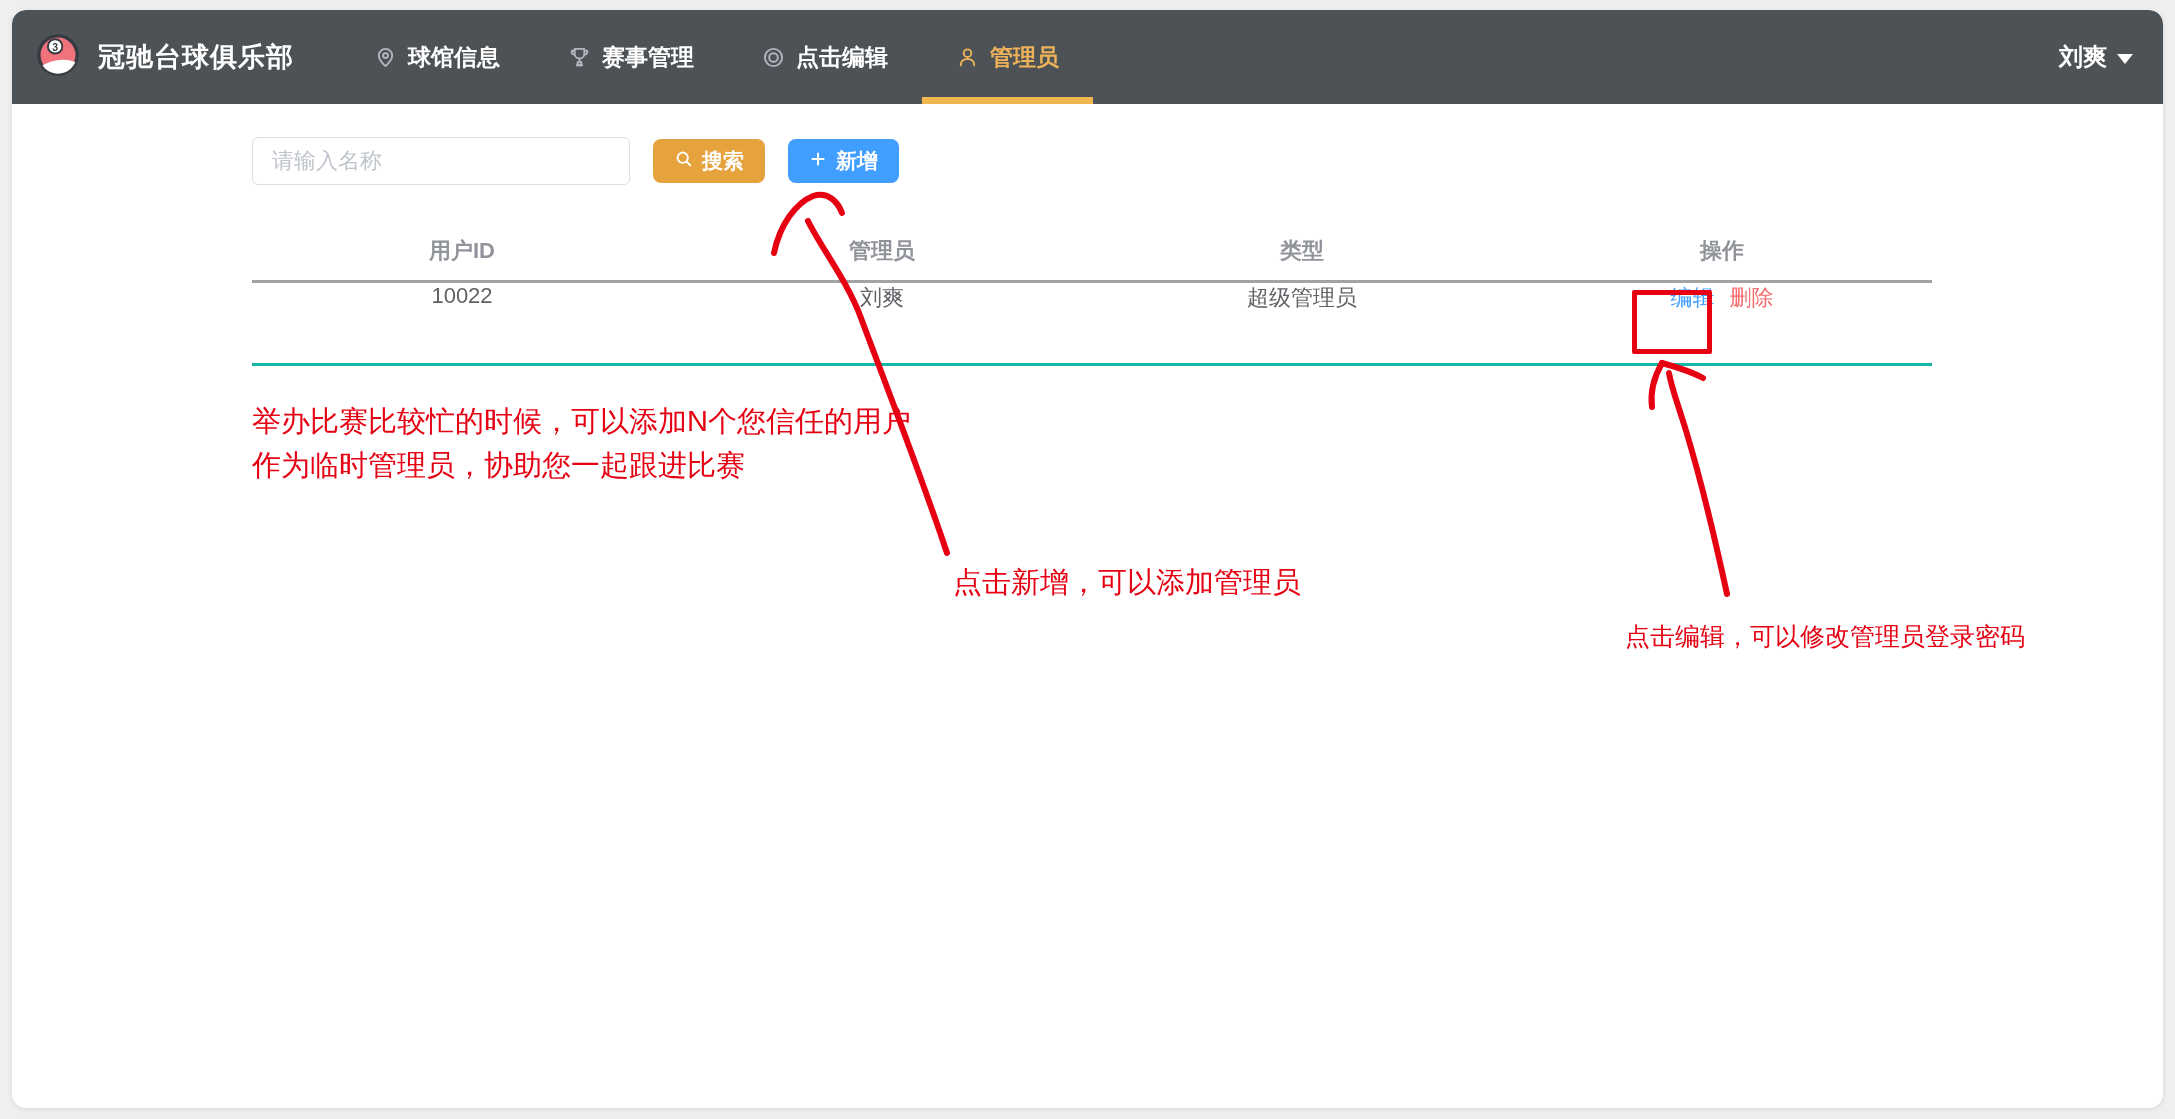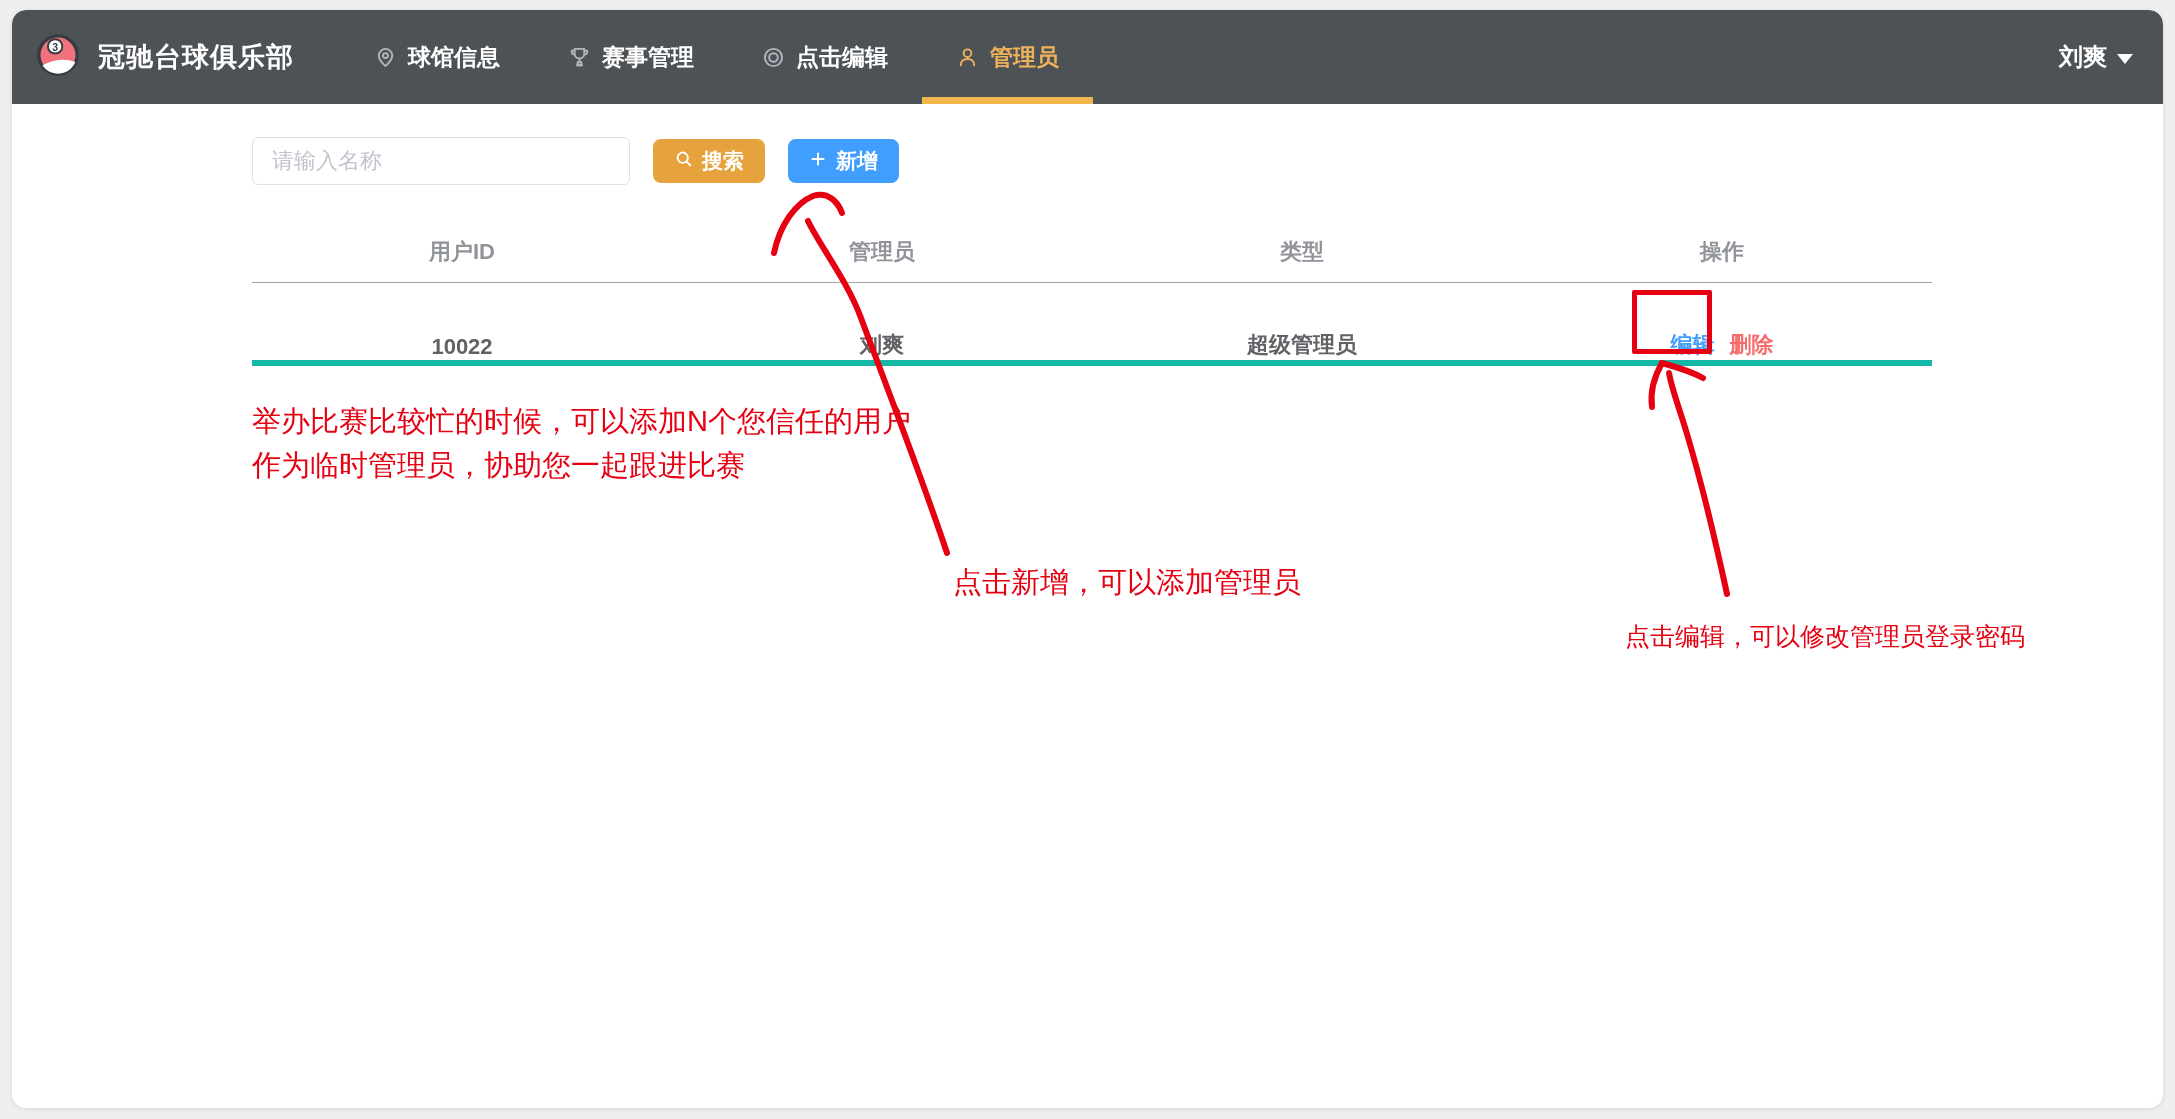--- a/index.html
+++ b/index.html
@@ -85,22 +85,22 @@
     cursor: pointer;
     font-family: "Liberation Sans", "DejaVu Sans", sans-serif;
   }
   .btn-search { background: #e6a23c; }
   .btn-add { background: #409eff; }
   
   .table {
     margin: 37px 0 0 240px;
     width: 1680px;
   }
-  .thead { display: flex; height: 61px; align-items: center; border-bottom: 1px solid #a3a3a3; }
-  .trow  { display: flex; height: 83px; align-items: flex-end; border-bottom: 6px solid #14b8a6; font-weight: bold; }
+  .thead { display: flex; height: 61px; align-items: center; border-bottom: 3px solid #a3a3a3; }
+  .trow  { display: flex; height: 83px; align-items: flex-start; border-bottom: 3px solid #14b8a6; }
   .th, .td { width: 25%; text-align: center; font-size: 22px; }
   .th { color: #909399; font-weight: bold; }
   .td { color: #606266; }
   .actions { display: flex; justify-content: center; align-items: center; gap: 15px; }
   .link-edit   { color: #409eff; cursor: pointer; text-decoration: none; font-size: 22px; }
   .link-delete { color: #f56c6c; cursor: pointer; text-decoration: none; font-size: 22px; }
   
   .anno { position: absolute; color: #e60012; z-index: 6; }
   .anno-tip {
     left: 252px; top: 399px;

